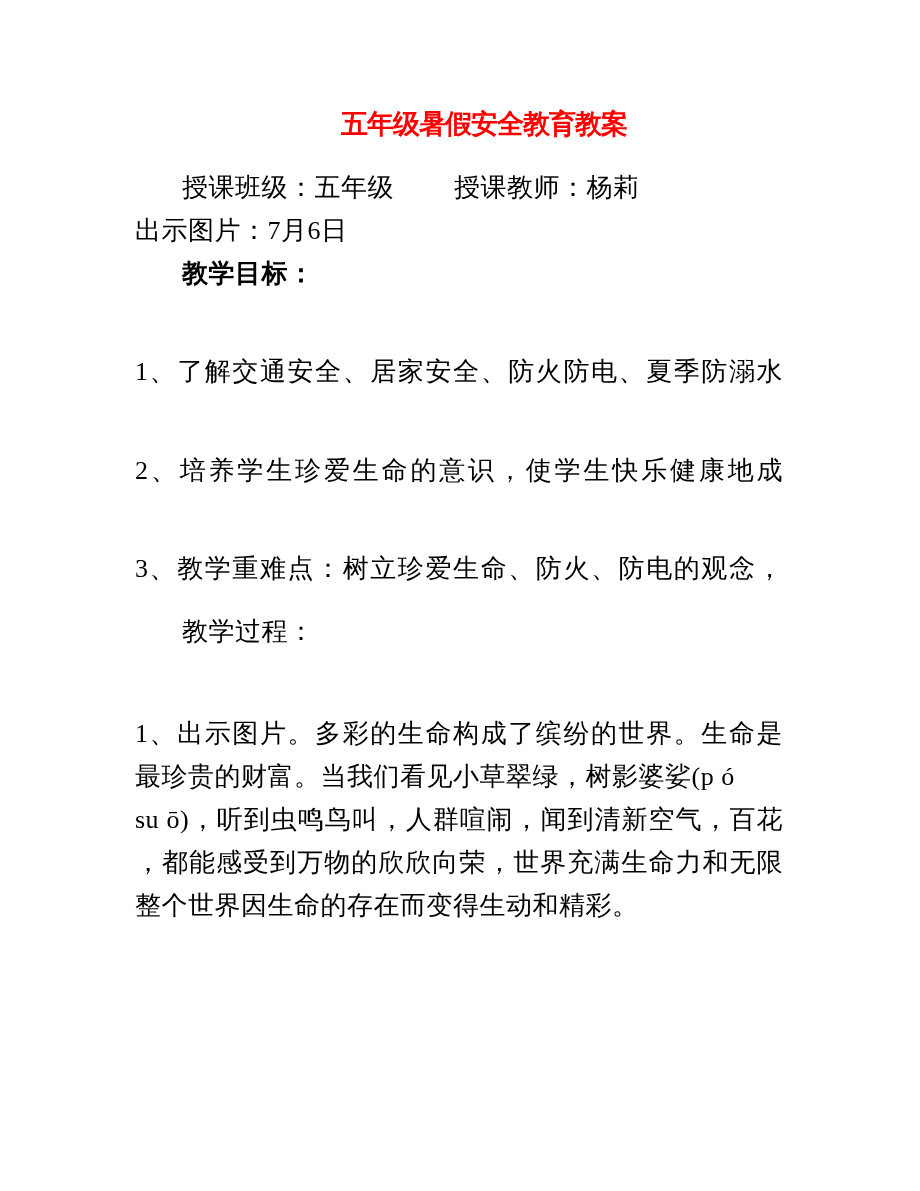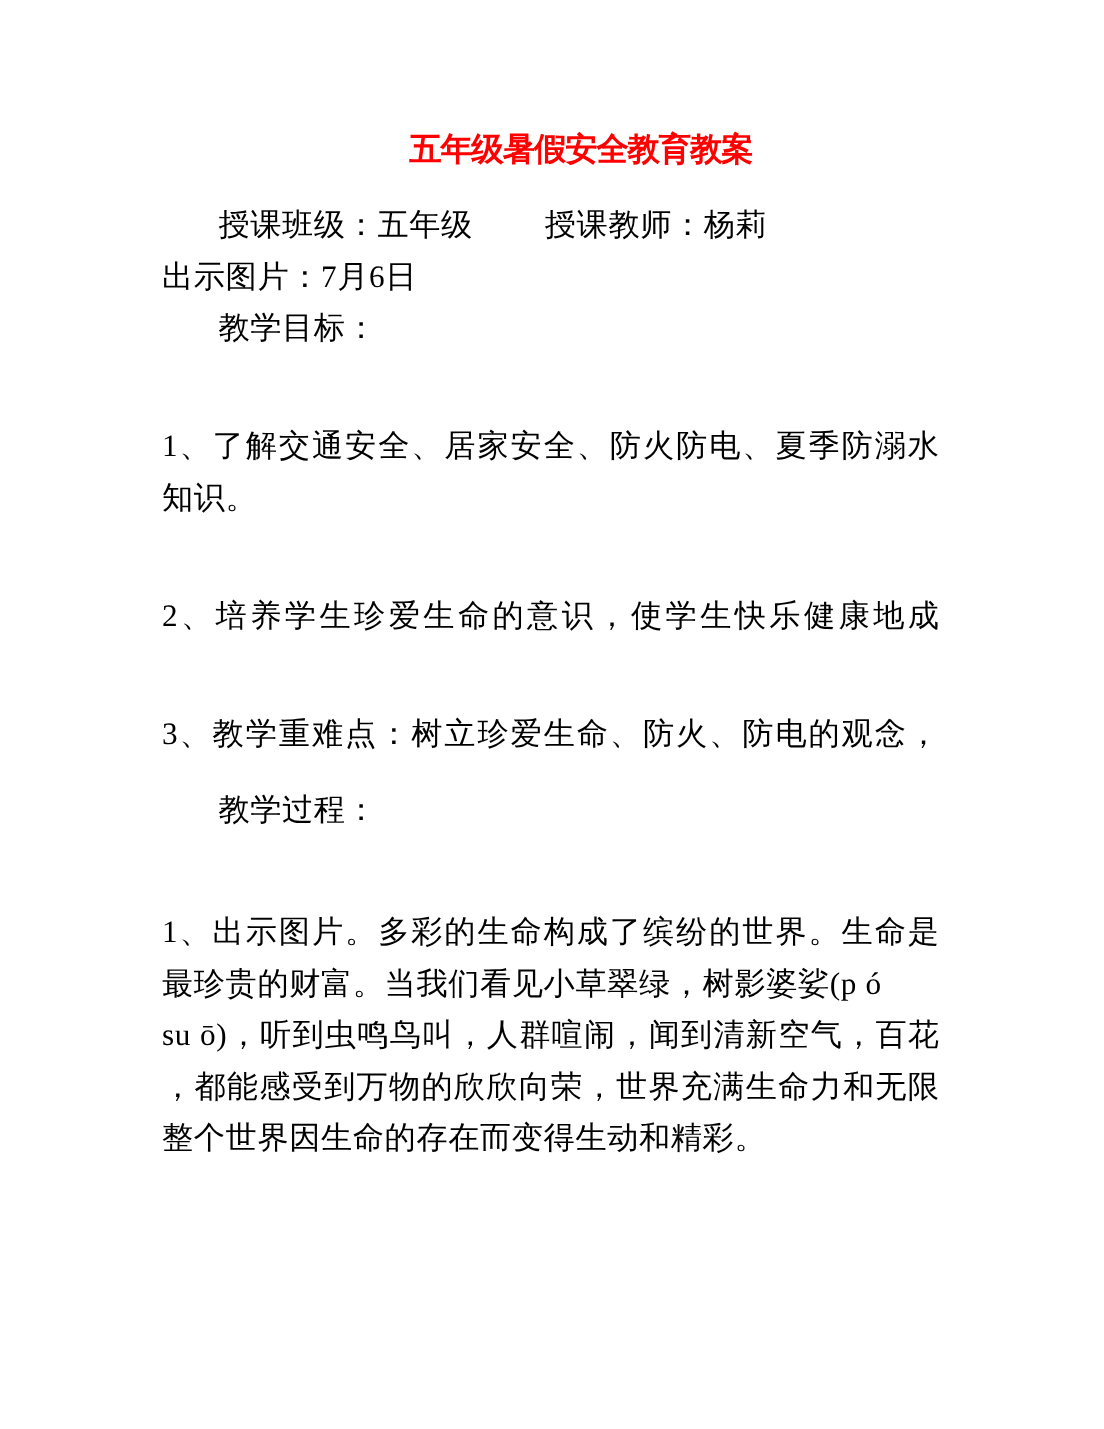--- a/index.html
+++ b/index.html
@@ -41,26 +41,25 @@
 
 <div id="page" style="background: rgb(255, 255, 255);">
   <div class="doc-title" style="color: rgb(254, 0, 0);">五年级暑假安全教育教案</div>
   <div id="blocks">
       <div class="block" style="margin-top: 22px;">
         <div class="line indent">授课班级：五年级　　 授课教师：杨莉</div>
       </div>
       <div class="block" style="margin-top: 0px;">
         <div class="line">出示图片：7月6日</div>
       </div>
-      <div class="block" style="margin-top: 0px;">
+      <div class="block" style="margin-top: 0px; font-weight: bold;">
         <div class="line indent">教学目标：</div>
       </div>
       <div class="block" style="margin-top: 55px;">
         <div class="line full">1、了解交通安全、居家安全、防火防电、夏季防溺水等安全</div>
-        <div class="line">知识。</div>
       </div>
       <div class="block" style="margin-top: 56px;">
         <div class="line">2、培养学生珍爱生命的意识，使学生快乐健康地成长。</div>
       </div>
       <div class="block" style="margin-top: 55px;">
         <div class="line full">3、教学重难点：树立珍爱生命、防火、防电的观念，增强安</div>
       </div>
       <div class="block" style="margin-top: 20px;">
         <div class="line indent">教学过程：</div>
       </div>

